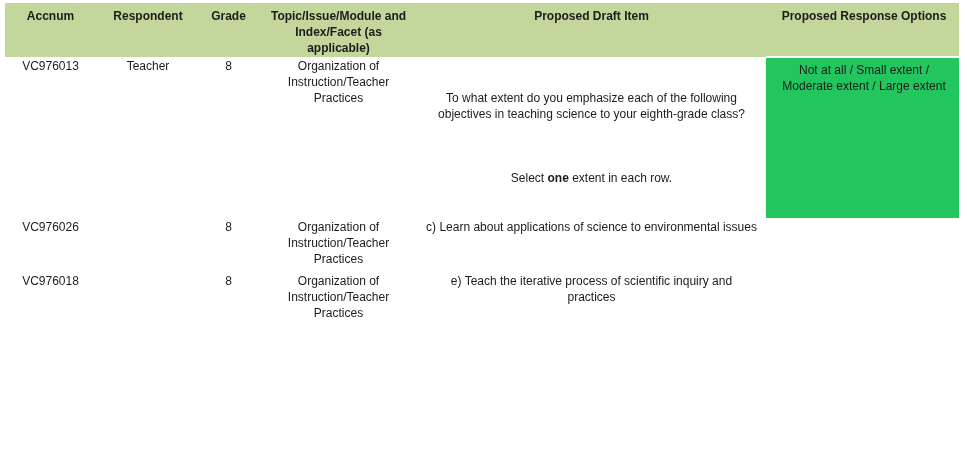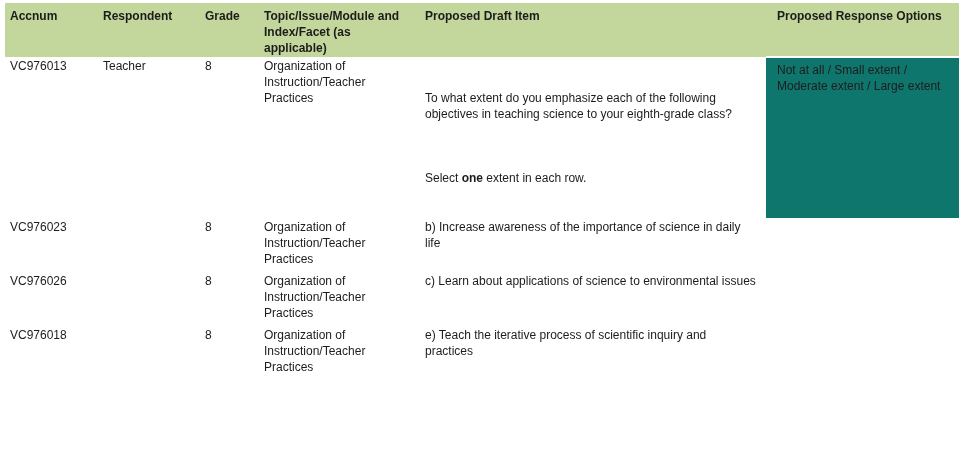--- a/index.html
+++ b/index.html
@@ -23,37 +23,37 @@
     color: #1c1c1c;
   }
   col.c-accnum     { width: 94px; }
   col.c-respondent { width: 102px; }
   col.c-grade      { width: 59px; }
   col.c-topic      { width: 161px; }
   col.c-item       { width: 345px; }
   col.c-options    { width: 193px; }
   th, td {
     vertical-align: top;
-    text-align: left;
+    text-align: center;
     padding: 1px 8px 0 4px;
     white-space: pre-wrap;
     font-weight: normal;
   }
   th {
     background: #c3d69b;
     font-weight: bold;
     padding-top: 5px;
   }
   td:first-child, th:first-child { padding-left: 5px; }
   .cell-options { padding-left: 11px; }
   tr.r-header { height: 54px; }
   tr.r-intro  { height: 90px; margin-left: 12px; }
   tr.r-std    { height: 54px; }
   td.gray-cell {
-    background: #0f766e;
+    background: #22c55e;
     border-top: 2px solid #ffffff;
     padding-top: 4px;
   }
   .select-line { margin-top: 16px; }
   .select-line b { font-weight: bold; }
 </style>
 </head>
 <body>
 
 <div class="sheet">
@@ -89,31 +89,20 @@
       <td>
         <div>To what extent do you emphasize each of the following
 objectives in teaching science to your eighth-grade class?</div>
         <div class="select-line"><span>Select </span><b>one</b><span> extent in each row.</span></div>
       </td>
       <td class="cell-options gray-cell">Not at all / Small extent /
 Moderate extent / Large extent</td>
     </tr>
 
 
-    <tr class="r-std">
-      <td>VC976023</td>
-      <td></td>
-      <td>8</td>
-      <td>Organization of
-Instruction/Teacher
-Practices</td>
-      <td>b) Increase awareness of the importance of science in daily
-life</td>
-      <td class="cell-options"></td>
-    </tr>
 
     <tr class="r-std">
       <td>VC976026</td>
       <td></td>
       <td>8</td>
       <td>Organization of
 Instruction/Teacher
 Practices</td>
       <td>c) Learn about applications of science to environmental issues</td>
       <td class="cell-options"></td>

